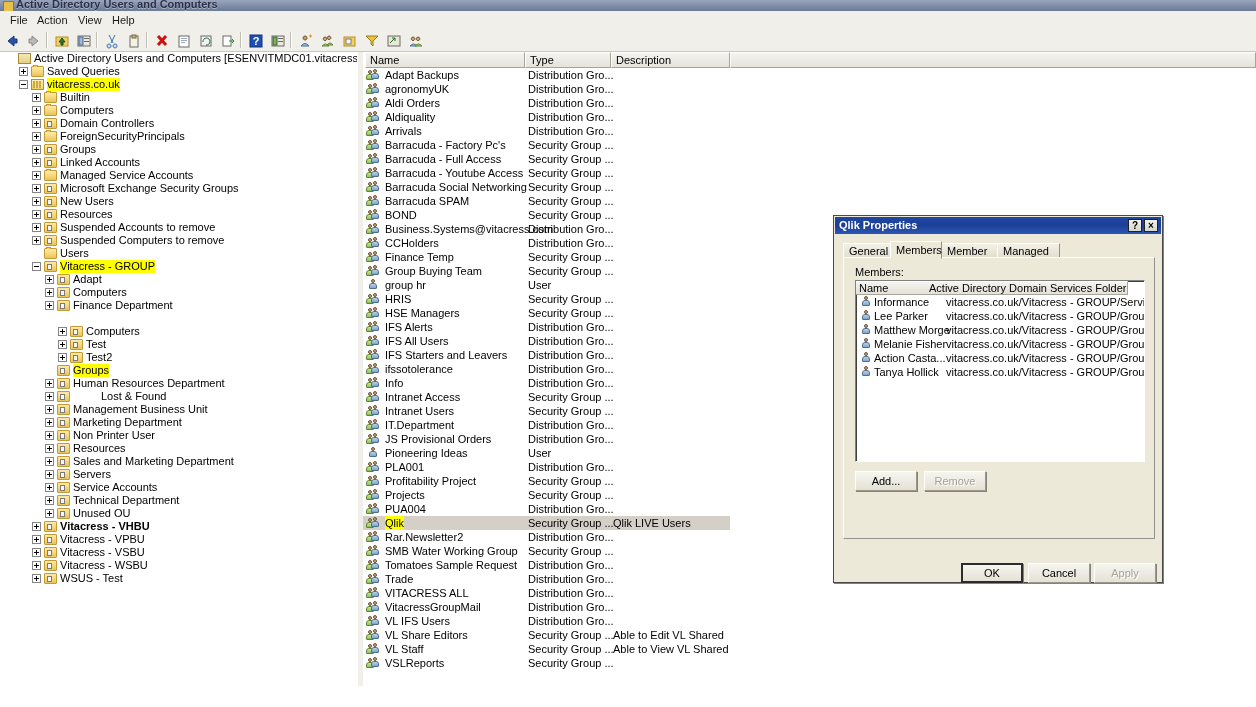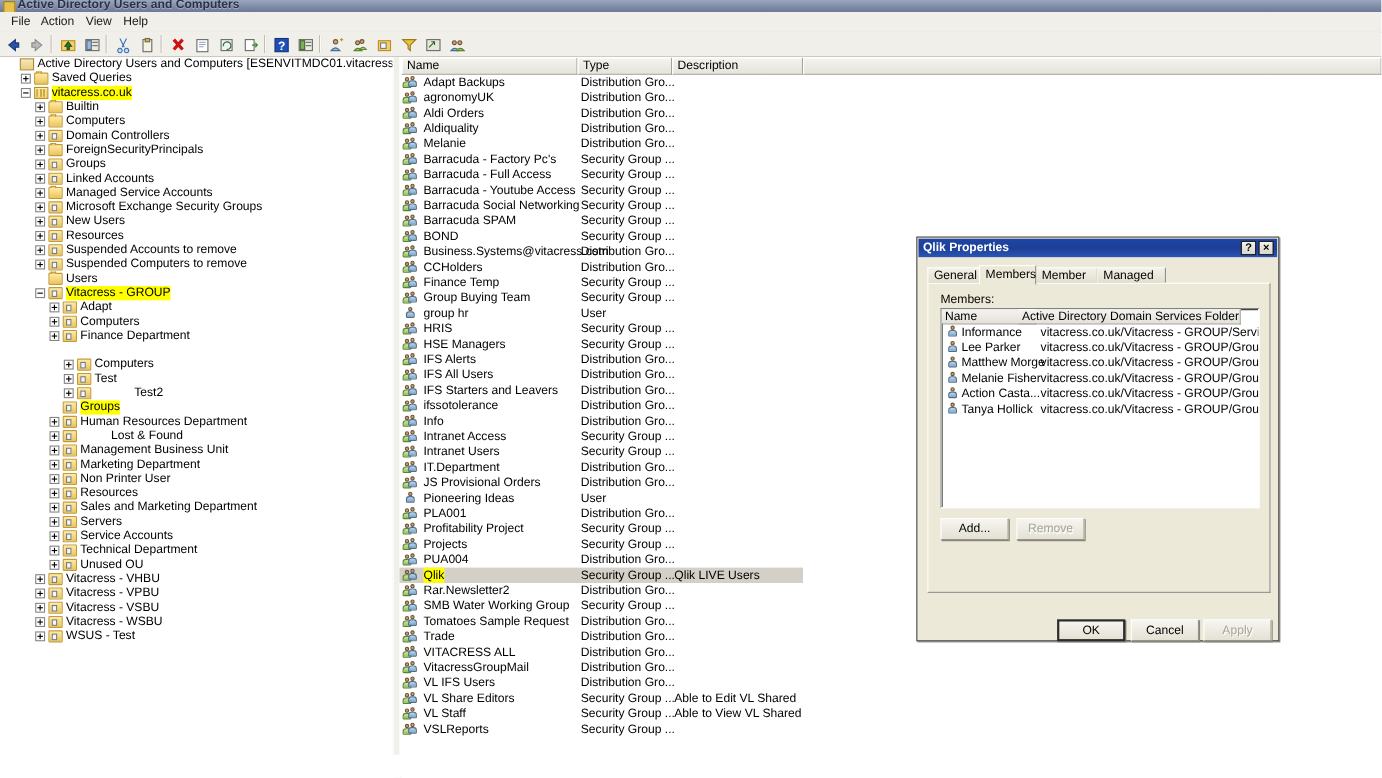--- a/index.html
+++ b/index.html
@@ -544,21 +544,21 @@
         <div class="tlabel" style="left: 86px;">Computers</div>
       </div>
       <div class="tnode" style="top: 286px; position: absolute; left: 0px; right: 0px;">
         <div class="texp plus" style="left: 58px;"></div>
         <div class="ticon ic-ou" style="left: 70px;"></div>
         <div class="tlabel" style="left: 86px;">Test</div>
       </div>
       <div class="tnode" style="top: 299px; position: absolute; left: 0px; right: 0px;">
         <div class="texp plus" style="left: 58px;"></div>
         <div class="ticon ic-ou" style="left: 70px;"></div>
-        <div class="tlabel" style="left: 86px; margin-left: 36px;">Test2</div>
+        <div class="tlabel" style="left: 86px;">Test2</div>
       </div>
       <div class="tnode" style="top: 312px; position: absolute; left: 0px; right: 0px;">
         <div class="ticon ic-ou" style="left: 57px;"></div>
         <div class="tlabel hl" style="left: 73px;">Groups</div>
       </div>
       <div class="tnode" style="top: 325px; position: absolute; left: 0px; right: 0px;">
         <div class="texp plus" style="left: 45px;"></div>
         <div class="ticon ic-ou" style="left: 57px;"></div>
         <div class="tlabel" style="left: 73px;">Human Resources Department</div>
       </div>
@@ -605,21 +605,21 @@
       <div class="tnode" style="top: 442px; position: absolute; left: 0px; right: 0px;">
         <div class="texp plus" style="left: 45px;"></div>
         <div class="ticon ic-ou" style="left: 57px;"></div>
         <div class="tlabel" style="left: 73px;">Technical Department</div>
       </div>
       <div class="tnode" style="top: 455px; position: absolute; left: 0px; right: 0px;">
         <div class="texp plus" style="left: 45px;"></div>
         <div class="ticon ic-ou" style="left: 57px;"></div>
         <div class="tlabel" style="left: 73px;">Unused OU</div>
       </div>
-      <div class="tnode" style="top: 468px; position: absolute; left: 0px; right: 16px;">
+      <div class="tnode" style="top: 468px; position: absolute; left: 0px; right: 16px; font-weight: bold;">
         <div class="texp plus" style="left: 32px;"></div>
         <div class="ticon ic-ou" style="left: 44px;"></div>
         <div class="tlabel" style="left: 60px;">Vitacress - VHBU</div>
       </div>
       <div class="tnode" style="top: 481px; position: absolute; left: 0px; right: 0px; text-align: center;">
         <div class="texp plus" style="left: 32px;"></div>
         <div class="ticon ic-ou" style="left: 44px;"></div>
         <div class="tlabel" style="left: 60px;">Vitacress - VPBU</div>
       </div>
       <div class="tnode" style="top: 494px; position: absolute; left: 0px; right: 0px;">
@@ -739,21 +739,21 @@
                 </div>
               </div>
               <div class="p2">
                 <div class="pfig">
                   <div class="head"></div>
                   <div class="body"></div>
                 </div>
               </div>
             </div>
           </div>
-          <div class="lv-name">Melanie</div>
+          <div class="lv-name">Arrivals</div>
           <div class="lv-type">Distribution Gro...</div>
         </div>
         <div class="lv-row">
           <div class="lv-icon">
             <div class="ic-group">
               <div class="p1">
                 <div class="pfig green">
                   <div class="head"></div>
                   <div class="body"></div>
                 </div>

